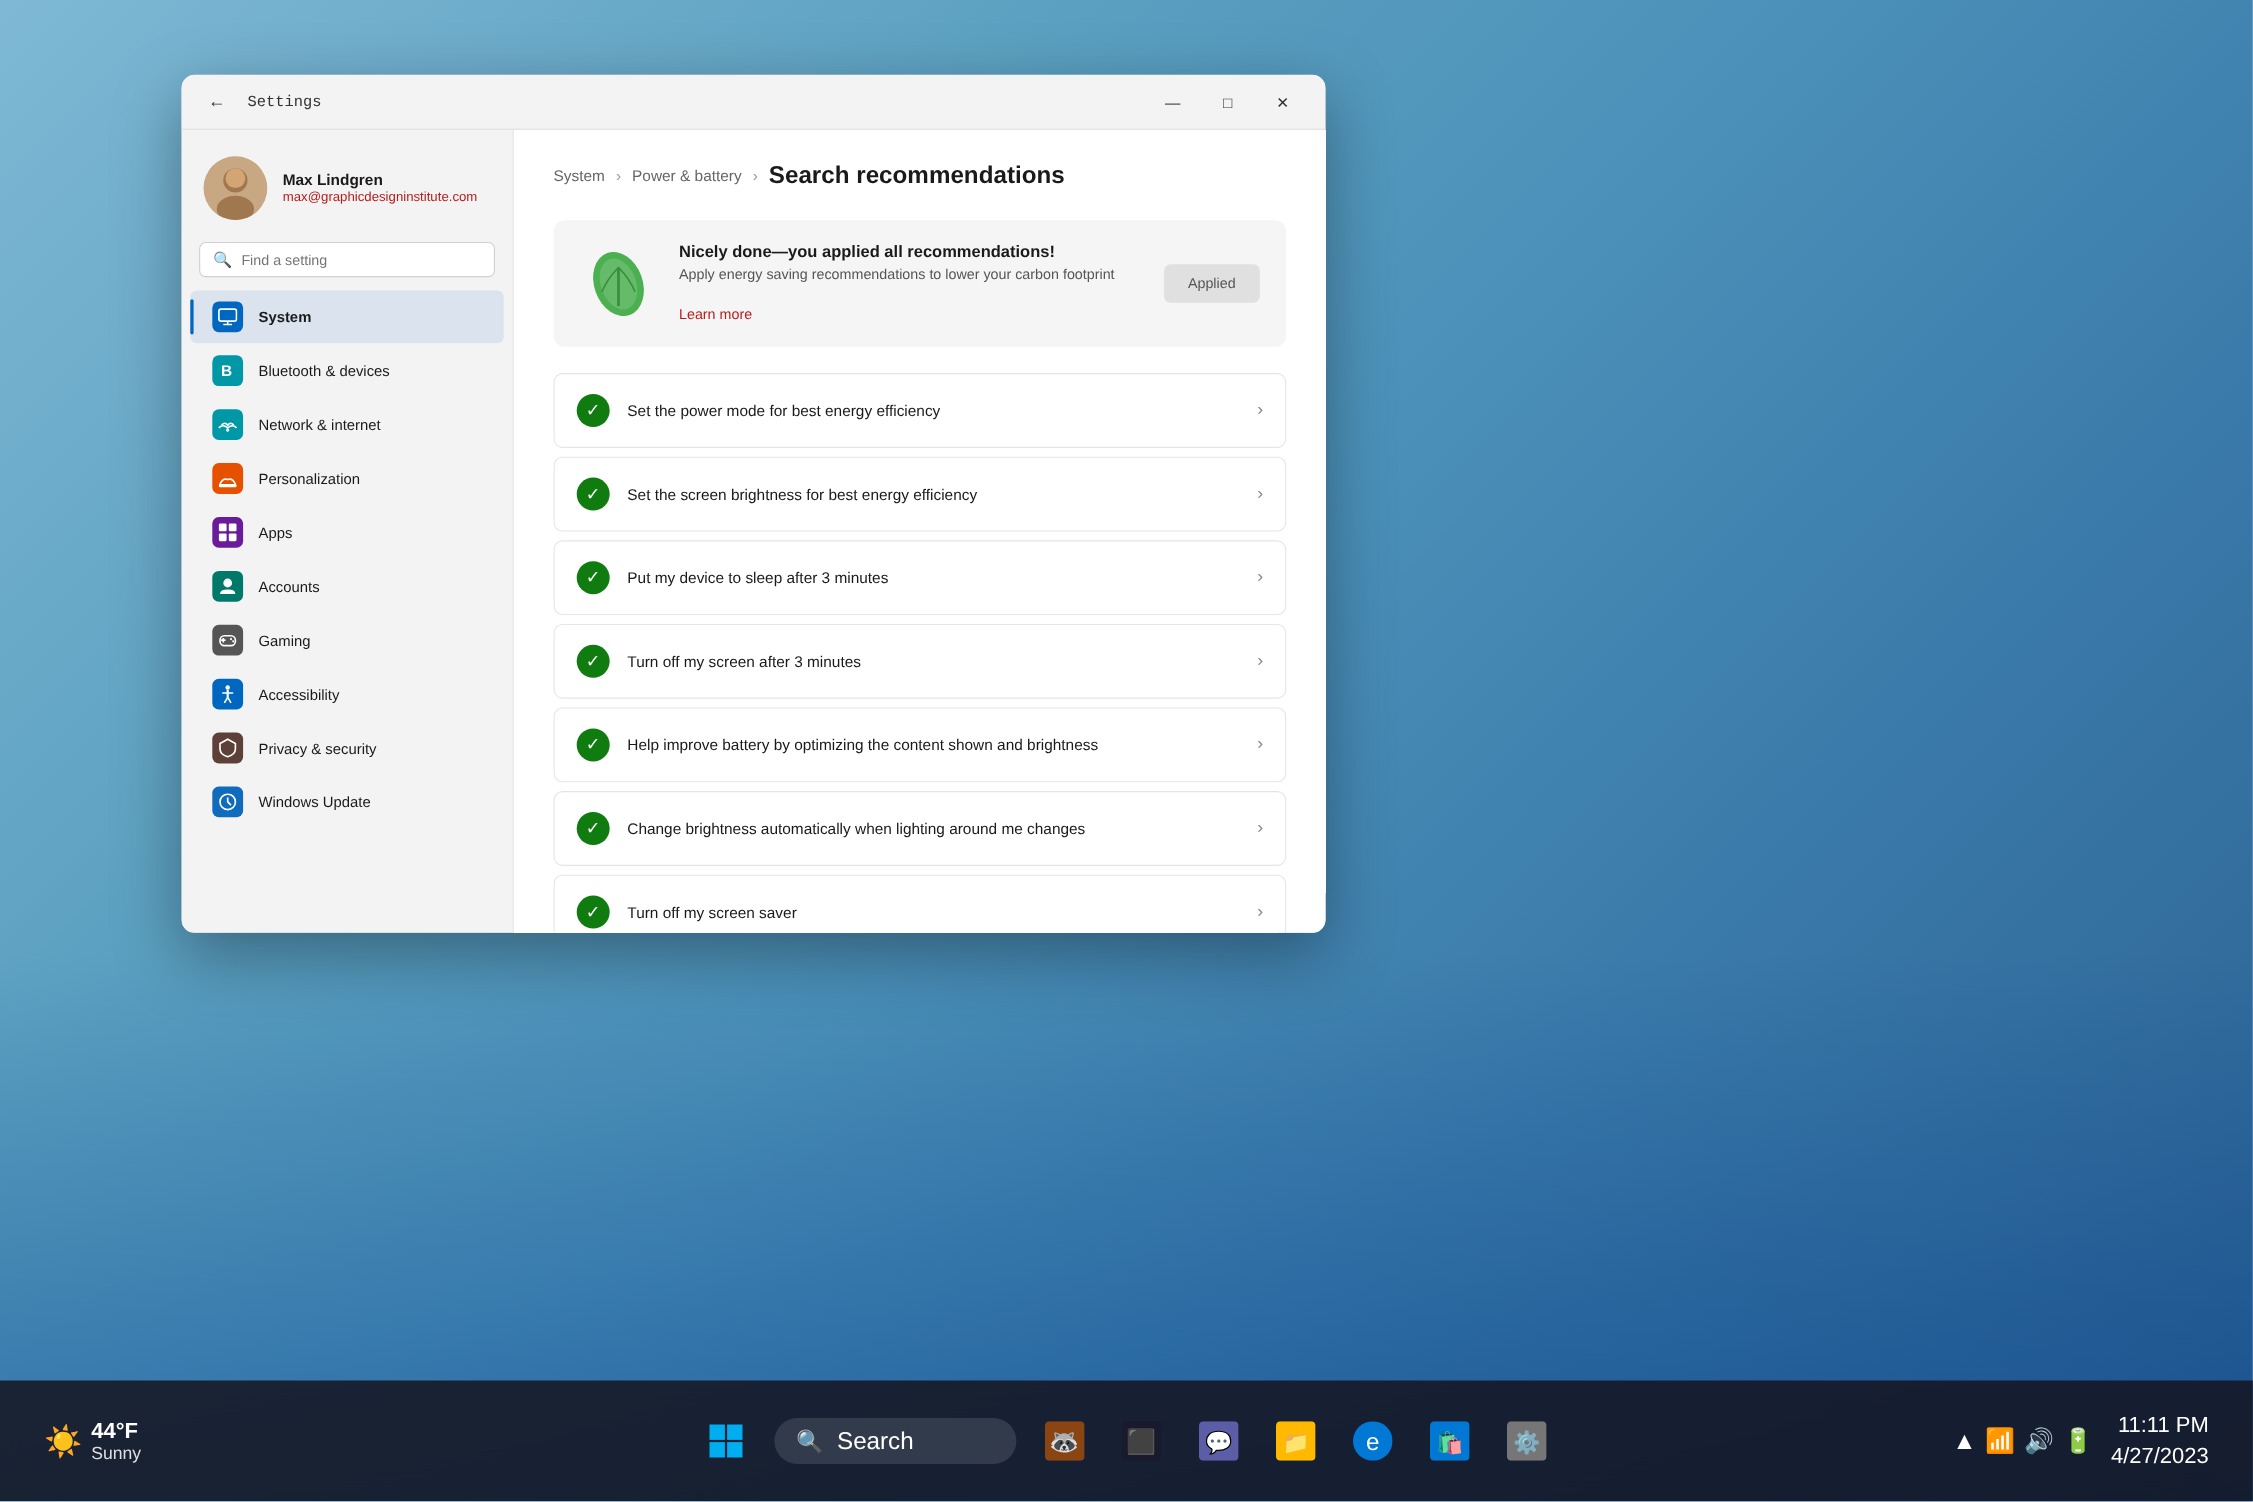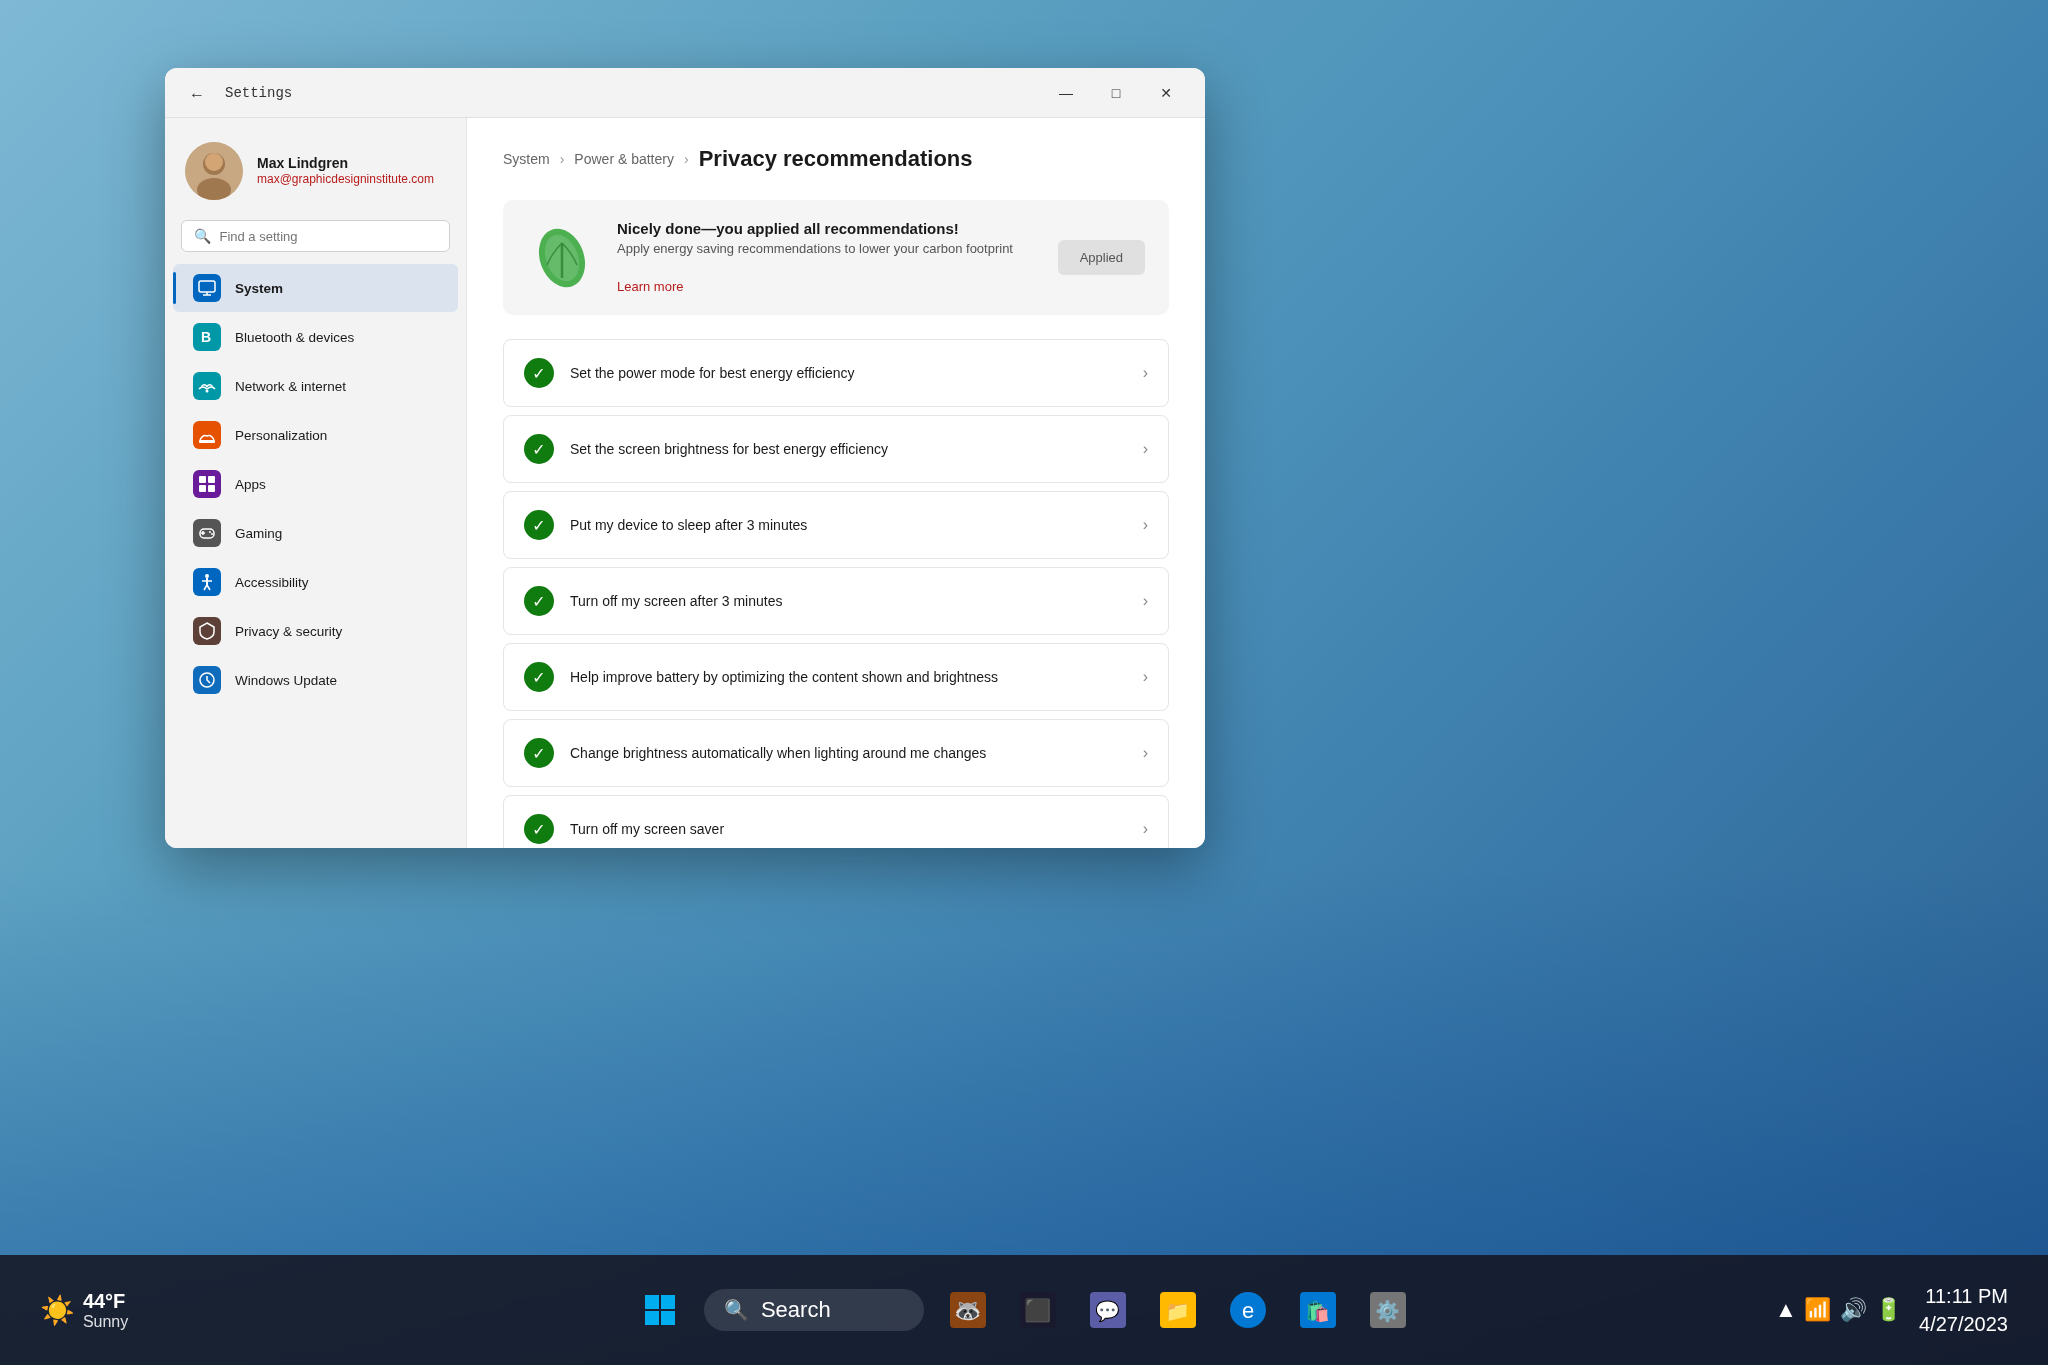--- a/index.html
+++ b/index.html
@@ -456,20 +456,29 @@
               <svg width="18" height="18" viewBox="0 0 18 18">
                 <rect x="1" y="1" width="7" height="7" rx="1" fill="white"></rect>
                 <rect x="10" y="1" width="7" height="7" rx="1" fill="white"></rect>
                 <rect x="1" y="10" width="7" height="7" rx="1" fill="white"></rect>
                 <rect x="10" y="10" width="7" height="7" rx="1" fill="white"></rect>
               </svg>
             </div>
             <span>Apps</span>
           </div>
           <div class="nav-item">
+            <div class="nav-icon" style="background: rgb(0, 121, 107);">
+              <svg width="18" height="18" viewBox="0 0 18 18">
+                <circle cx="9" cy="6" r="4" fill="white"></circle>
+                <path d="M2 16 Q2 12 9 12 Q16 12 16 16" fill="white"></path>
+              </svg>
+            </div>
+            <span>Accounts</span>
+          </div>
+          <div class="nav-item">
             <div class="nav-icon" style="background: rgb(85, 85, 85);">
               <svg width="18" height="18" viewBox="0 0 18 18">
                 <rect x="2" y="5" width="14" height="9" rx="4" stroke="white" fill="none" stroke-width="1.5"></rect>
                 <line x1="7" y1="9" x2="7" y2="9" stroke="white" stroke-width="2"></line>
                 <line x1="5" y1="7" x2="5" y2="11" stroke="white" stroke-width="1.5"></line>
                 <line x1="3" y1="9" x2="7" y2="9" stroke="white" stroke-width="1.5"></line>
                 <circle cx="12" cy="8" r="1" fill="white"></circle>
                 <circle cx="14" cy="10" r="1" fill="white"></circle>
               </svg>
             </div>
@@ -508,21 +517,21 @@
 
     </div>
 
     <div class="main-content">
 
       <div class="breadcrumb" id="breadcrumb-container">
           <span class="breadcrumb-item">System</span>
           <span class="breadcrumb-sep">›</span>
           <span class="breadcrumb-item">Power &amp; battery</span>
           <span class="breadcrumb-sep">›</span>
-          <span class="breadcrumb-item active">Privacy recommendations</span>
+          <span class="breadcrumb-item active">Search recommendations</span>
         </div>
 
       <div class="energy-banner">
         <svg class="leaf-icon" viewBox="0 0 70 70" fill="none">
           <ellipse cx="35" cy="35" rx="22" ry="30" fill="#4caf50" transform="rotate(-20 35 35)"></ellipse>
           <ellipse cx="35" cy="35" rx="16" ry="24" fill="#66bb6a" transform="rotate(-20 35 35)"></ellipse>
           <line x1="35" y1="55" x2="35" y2="20" stroke="#388e3c" stroke-width="2.5"></line>
           <path d="M35 20 Q25 30 20 42" stroke="#388e3c" stroke-width="1.5" fill="none"></path>
           <path d="M35 20 Q45 30 50 42" stroke="#388e3c" stroke-width="1.5" fill="none"></path>
         </svg>

